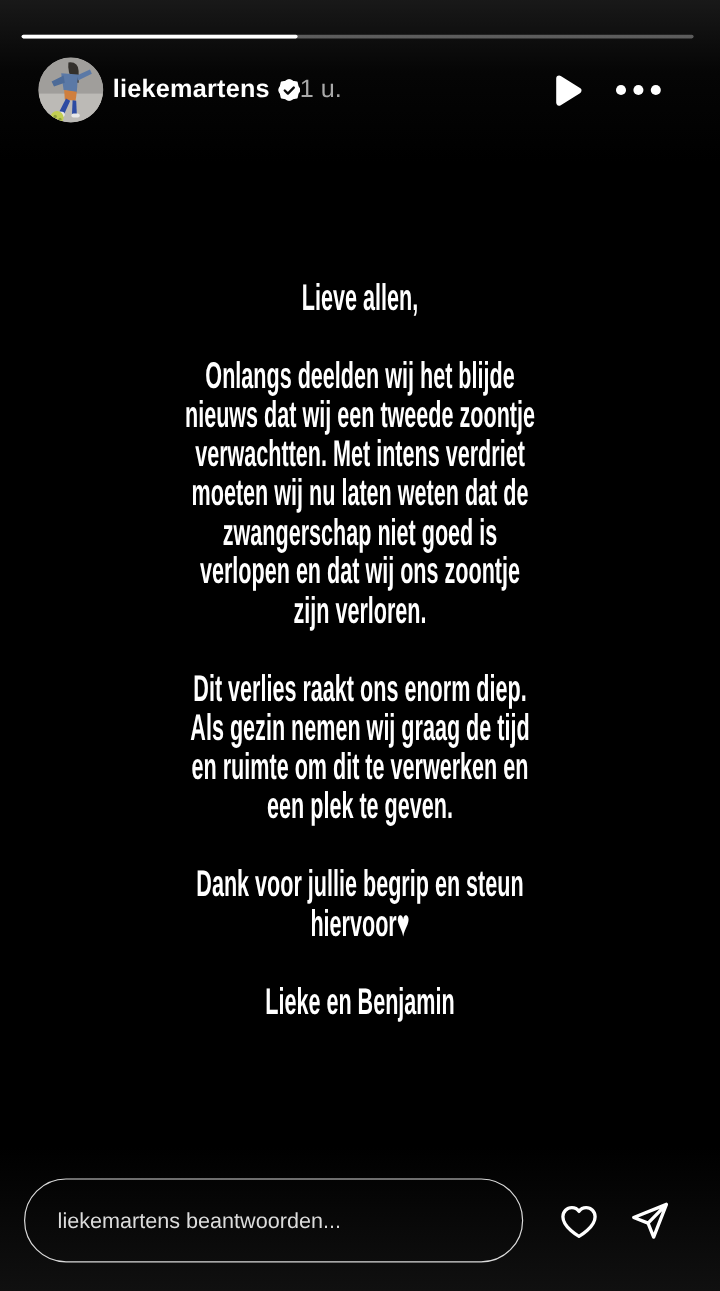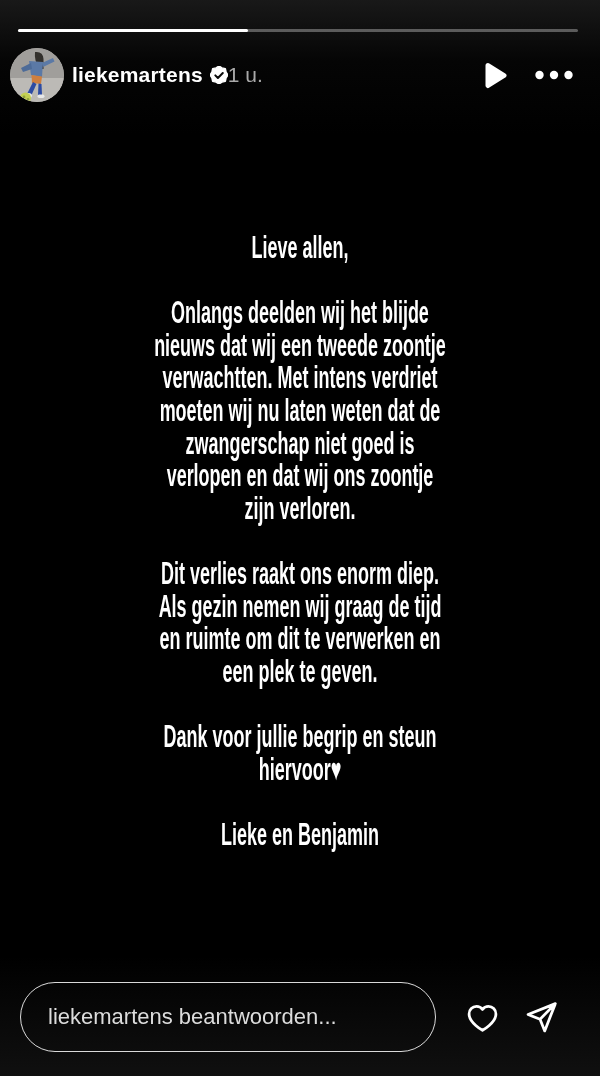--- a/index.html
+++ b/index.html
@@ -17,21 +17,21 @@
     background:linear-gradient(0deg, rgba(40,40,40,0.4) 0%, rgba(0,0,0,0) 100%);
     pointer-events:none;
   }
   .progress-track {
     position:absolute; top:29px; left:18px; right:22px; height:3px;
     border-radius:2px; background:rgba(255,255,255,0.32);
   }
   .progress-fill { height:100%; border-radius:2px; background:#fff; width:41%; }
   .header {
     position:absolute; top:45px; left:0; right:0; height:60px;
-    display:flex; align-items:center; padding:0 10px; box-sizing:border-box;
+    display:flex; align-items:center; padding:0 32px; box-sizing:border-box;
   }
   .avatar {
     width:54px; height:54px; border-radius:50%; overflow:hidden; flex:none;
     cursor:pointer; background:#a8a6a3;
   }
   .avatar svg { display:block; }
   .username { margin-left:8px; font-size:21px; font-weight:700; color:#fff; letter-spacing:0.2px; cursor:pointer; }
   .badge { margin-left:7px; display:flex; align-items:center; }
   .timestamp { margin-left:0; font-size:21px; font-weight:400; color:#a9a9a9; }
   .header-actions { margin-left:auto; display:flex; align-items:center; gap:27px; padding-right:17px; }
@@ -44,21 +44,21 @@
     white-space:pre-line;
     transform:scaleX(0.58); transform-origin:50% 50%;
   }
   .footer {
     position:absolute; top:981px; left:0; right:0; height:72px;
     display:flex; align-items:center; padding:0 20px; box-sizing:border-box;
   }
   .reply-input {
     width:416px; height:70px; box-sizing:border-box; flex:none;
     background:transparent; border:1.5px solid rgba(255,255,255,0.85);
-    border-radius:35px; color:#fff; font-size:22px;
+    border-radius:35px; color:#fff; font-size:18px;
     font-family:"Liberation Sans",sans-serif; padding:0 27px; outline:none;
   }
   .reply-input::placeholder { color:#dcdcdc; opacity:1; }
   .like-btn { margin-left:29px; }
   .share-btn { margin-left:24px; }
 </style>
 </head>
 <body>
 
 <div class="screen">

